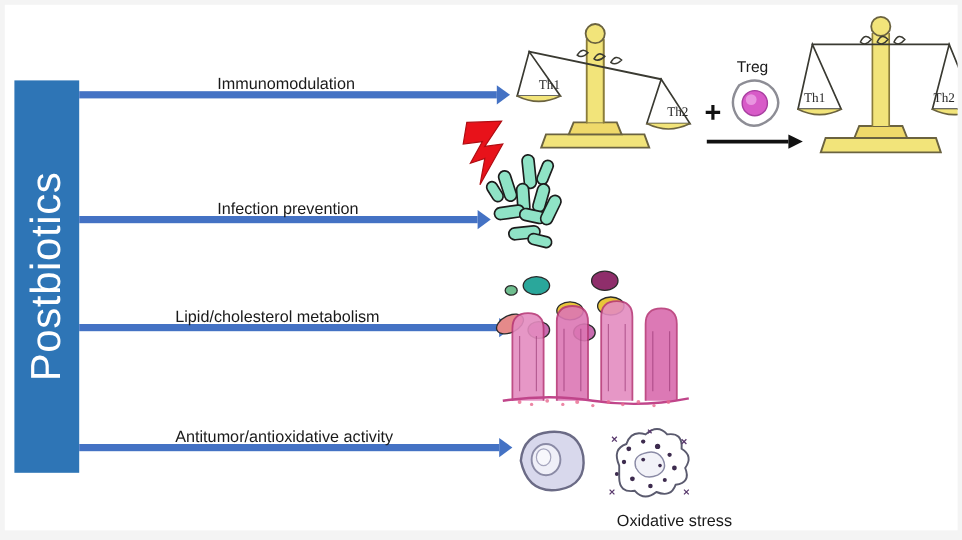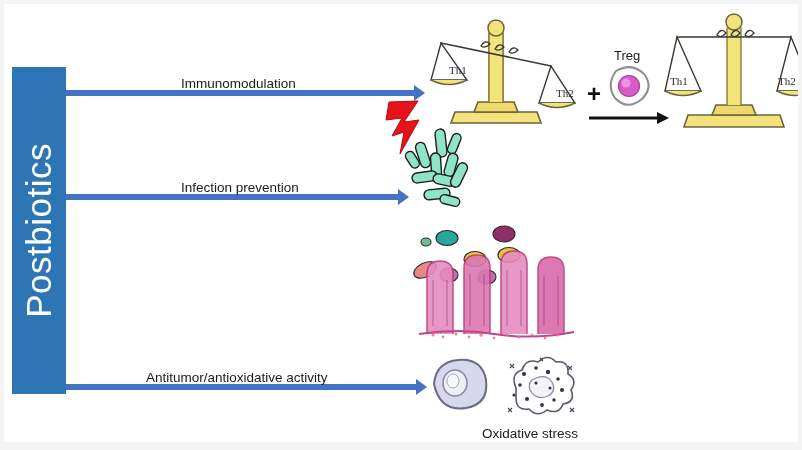--- a/index.html
+++ b/index.html
@@ -26,21 +26,21 @@
   #sidebar-label{
     writing-mode:vertical-rl;
     transform:rotate(180deg);
     color:#ffffff;
     font-size:35px;
     letter-spacing:0.5px;
     white-space:nowrap;
   }
 
   
-  .arrow-row{position:absolute;left:62px;height:30px;margin-top:14px;}
+  .arrow-row{position:absolute;left:62px;height:30px;}
   .arrow-line{
     position:absolute;left:0;top:12px;
     height:6px;background:#4472C4;
   }
   .arrow-head{
     position:absolute;top:7px;
     width:0;height:0;
     border-top:8px solid transparent;
     border-bottom:8px solid transparent;
     border-left:11px solid #4472C4;
@@ -50,21 +50,21 @@
     font-size:13.5px;color:#1a1a1a;
     white-space:nowrap;
   }
 
   
   .art{position:absolute;}
 
   .cap{
     position:absolute;
     font-size:13.5px;color:#1a1a1a;
-    white-space:nowrap;text-align:right;
+    white-space:nowrap;text-align:right;margin-left:32px;
   }
   .sci-label{
     font-family:"Liberation Serif", serif;
     font-size:11px;fill:#2b2b2b;
   }
 </style>
 </head>
 <body>
 
 <div id="canvas">
@@ -78,20 +78,25 @@
     <div class="arrow-head" style="left:348px;"></div>
     <span class="arrow-label" style="left:115px;">Immunomodulation</span>
   </div>
 
   <div class="arrow-row" style="top:164px;width:345px;">
     <div class="arrow-line" style="width:332px;"></div>
     <div class="arrow-head" style="left:332px;"></div>
     <span class="arrow-label" style="left:115px;">Infection prevention</span>
   </div>
 
+  <div class="arrow-row" style="top:254px;width:362px;">
+    <div class="arrow-line" style="width:350px;"></div>
+    <div class="arrow-head" style="left:350px;"></div>
+    <span class="arrow-label" style="left:80px;">Lipid/cholesterol metabolism</span>
+  </div>
 
   <div class="arrow-row" style="top:354px;width:362px;">
     <div class="arrow-line" style="width:350px;"></div>
     <div class="arrow-head" style="left:350px;"></div>
     <span class="arrow-label" style="left:80px;">Antitumor/antioxidative activity</span>
   </div>
 
   <div class="art" style="left:425px;top:2px;width:370px;height:132px;">
     <svg width="370" height="132" viewBox="0 0 370 132">
 

